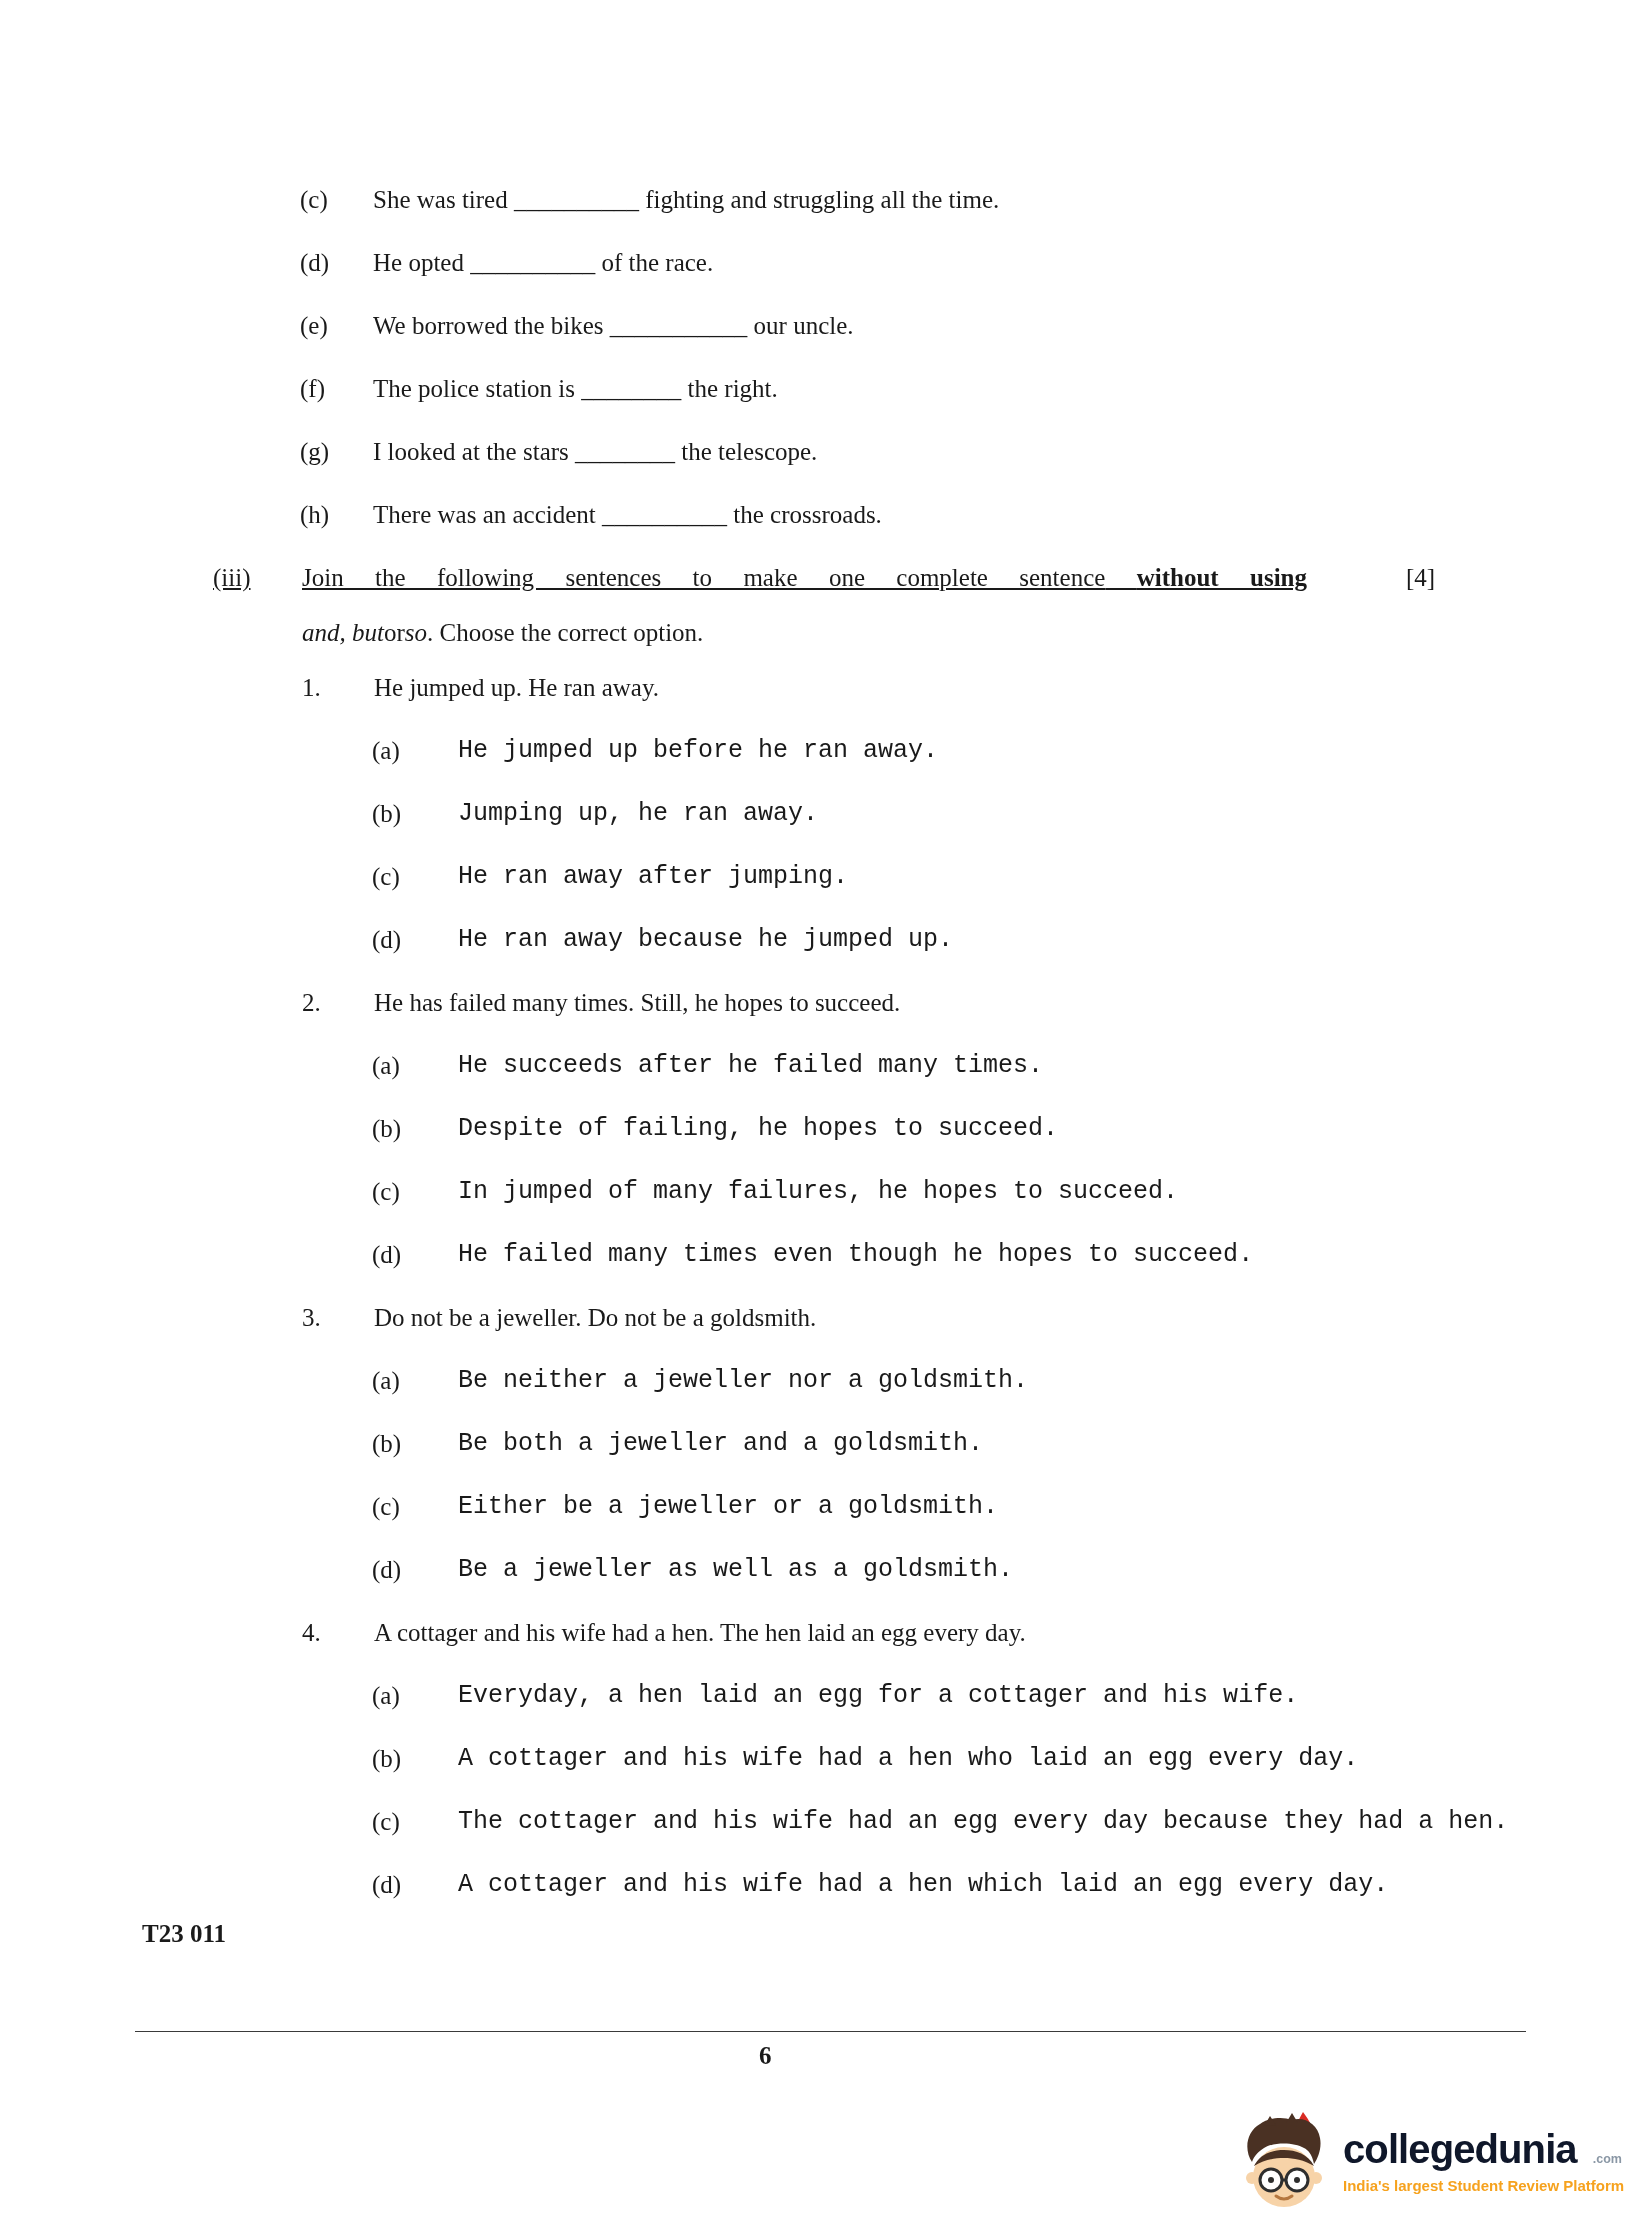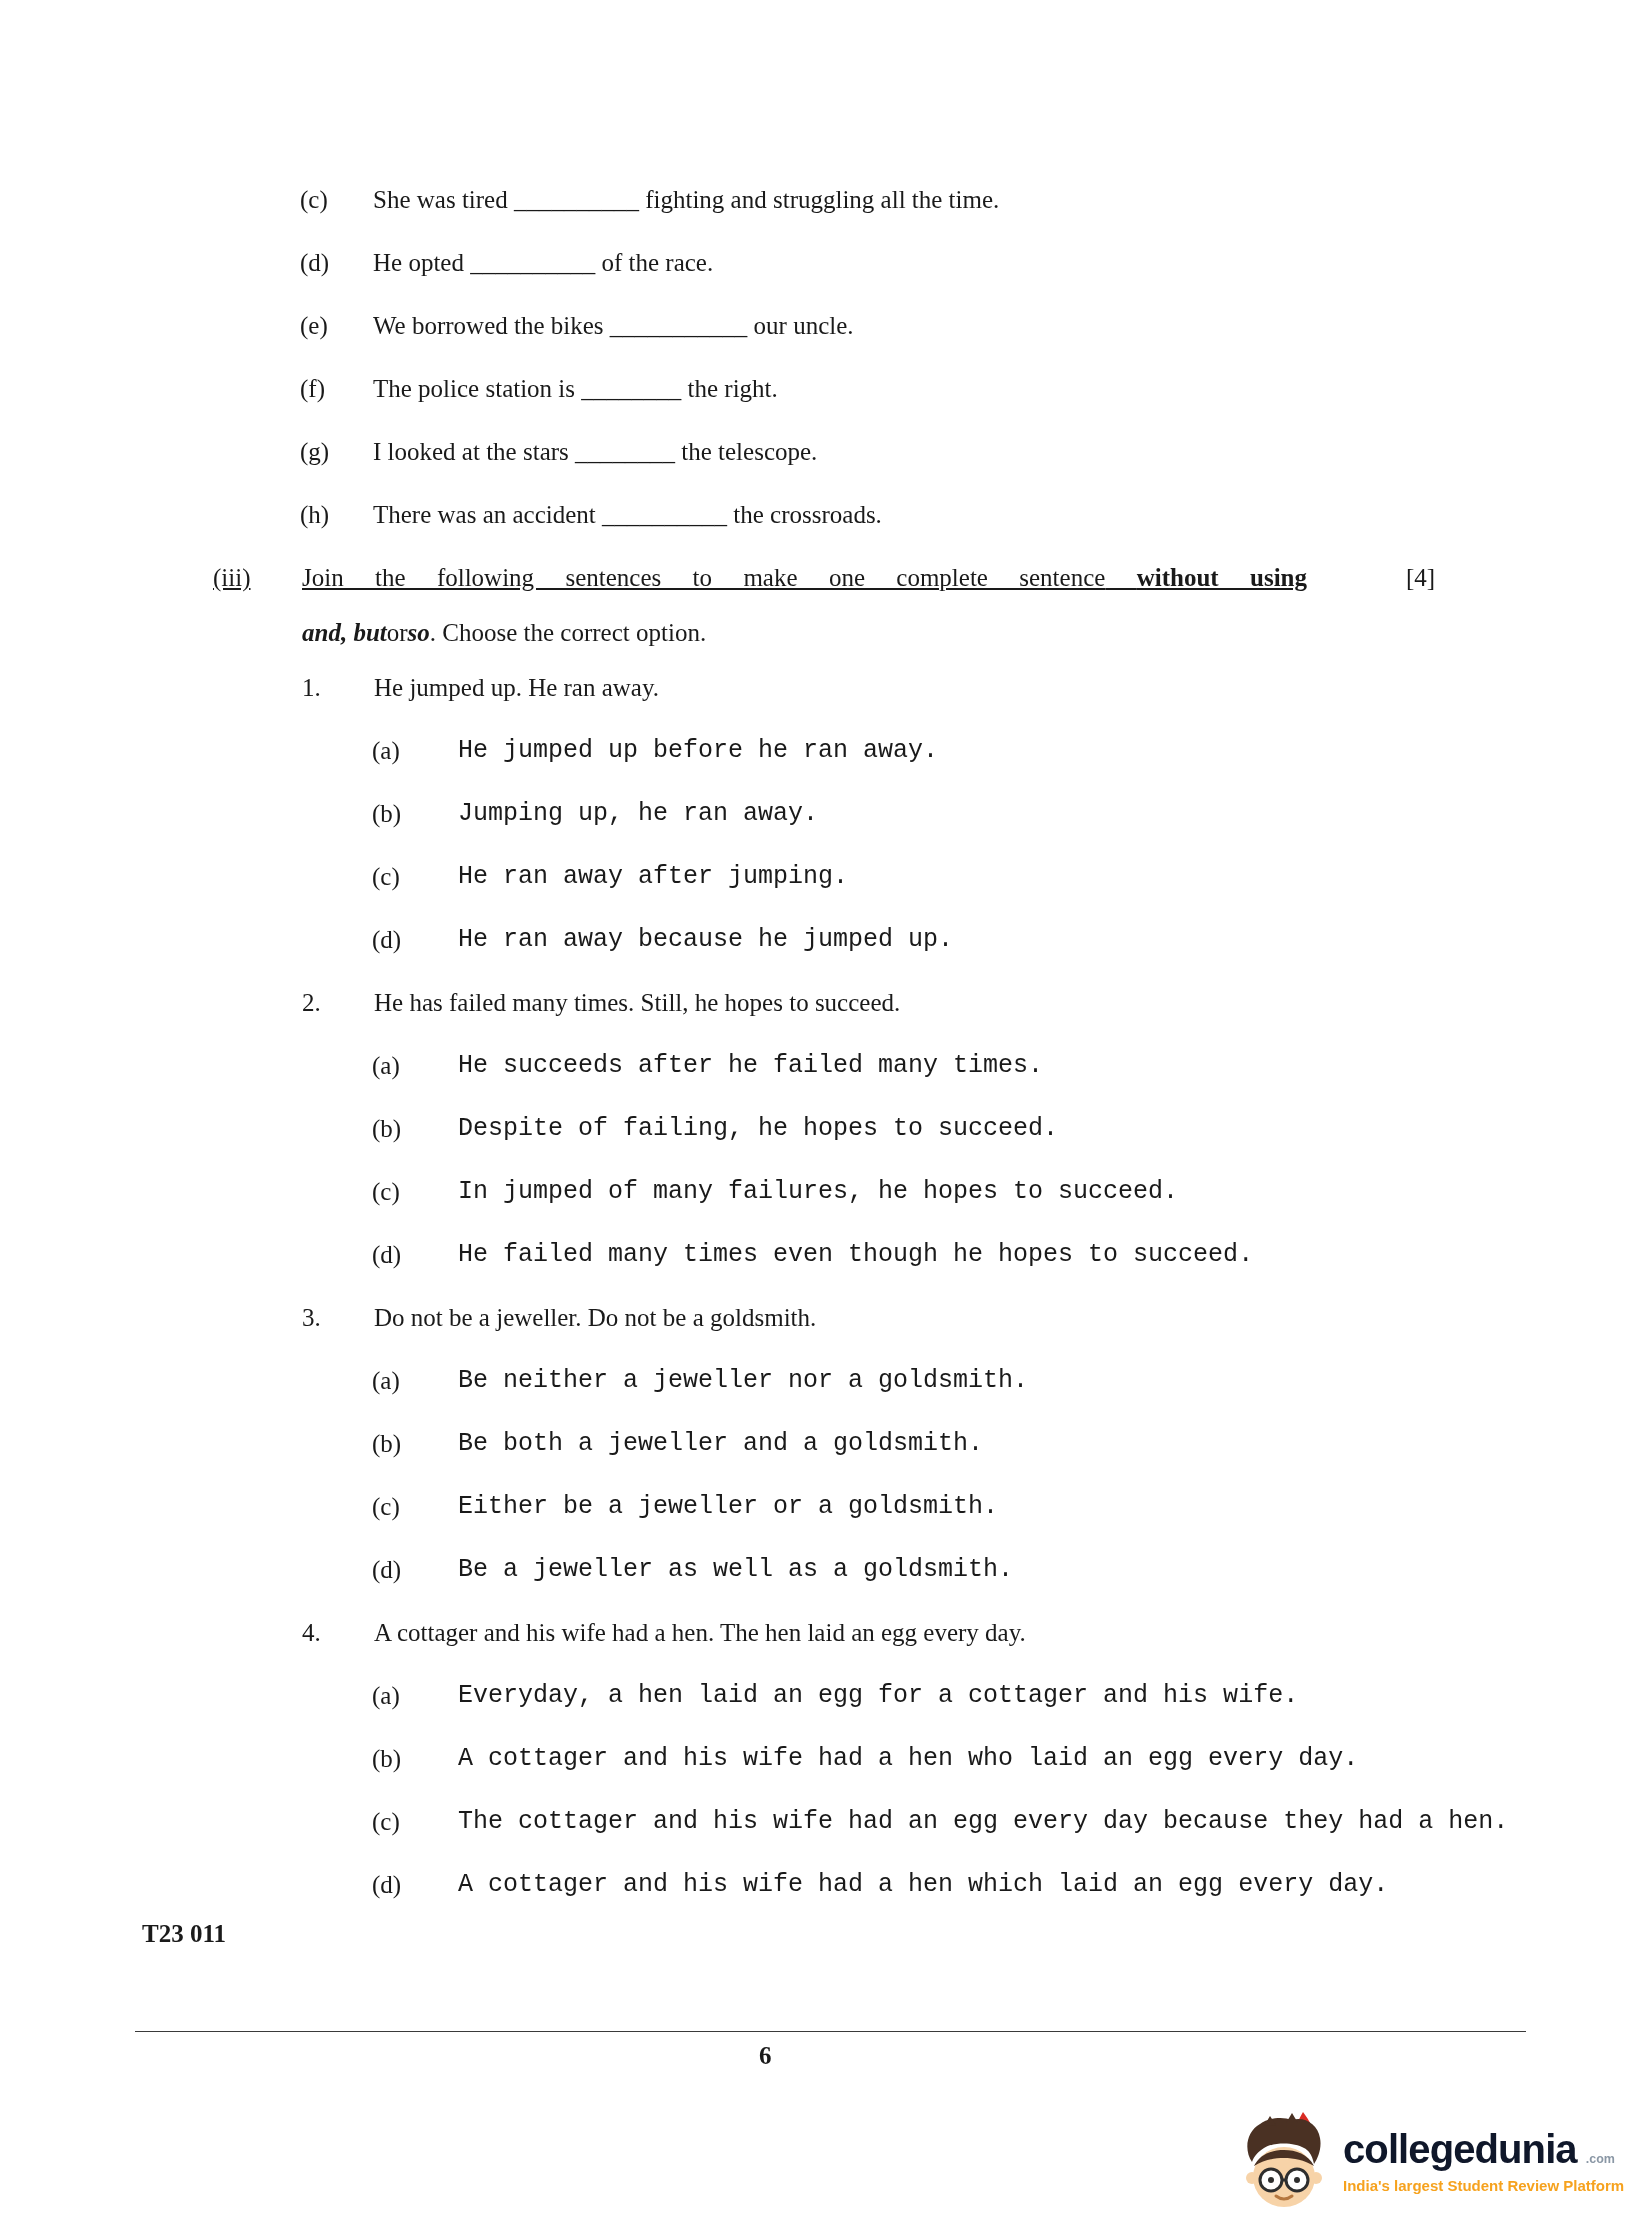--- a/index.html
+++ b/index.html
@@ -28,21 +28,21 @@
   .fb-row { padding-left: 300px; }
   .fb-label { flex: 0 0 73px; }
   .fb-text { flex: 1; }
   
   .sec-row { padding-left: 213px; margin-top: 10.7px; margin-bottom: 23px; text-decoration: underline; }
   .sec-label { flex: 0 0 89px; }
   .sec-text { width: 1005px; text-align-last: justify; }
   .bold-underline { font-weight: bold; text-decoration: underline; text-align: right; }
   .marks { position: absolute; left: 1406px; top: 0; }
   .sec-line2 { padding-left: 302px; margin-bottom: 23px; }
-  .bold-italic { font-weight: bold; font-style: italic; }
+  .bold-italic { font-weight: normal; font-style: italic; }
   
   .q-row { padding-left: 302px; }
   .q-num { flex: 0 0 72px; }
   .q-text { flex: 1; }
   
   .opt-row { padding-left: 372px; }
   .opt-label { flex: 0 0 86px; }
   .opt-text { flex: 1; font-family: Liberation Mono, monospace; }
   
   .footer-rule {
@@ -78,21 +78,21 @@
   .brand-line { display: flex; align-items: baseline; }
   .brand-name {
     font-size: 40px;
     font-weight: bold;
     letter-spacing: -0.9px;
     line-height: 43px;
   }
   .brand-suffix {
     font-size: 12.5px;
     font-weight: bold;
-    margin-left: 9px;
+    margin-left: 16px;
     color: #8a97a5;
   }
   .brand-tagline {
     font-size: 15px;
     font-weight: bold;
     margin-top: 6px;
   }
 </style>
 </head>
 <body>

